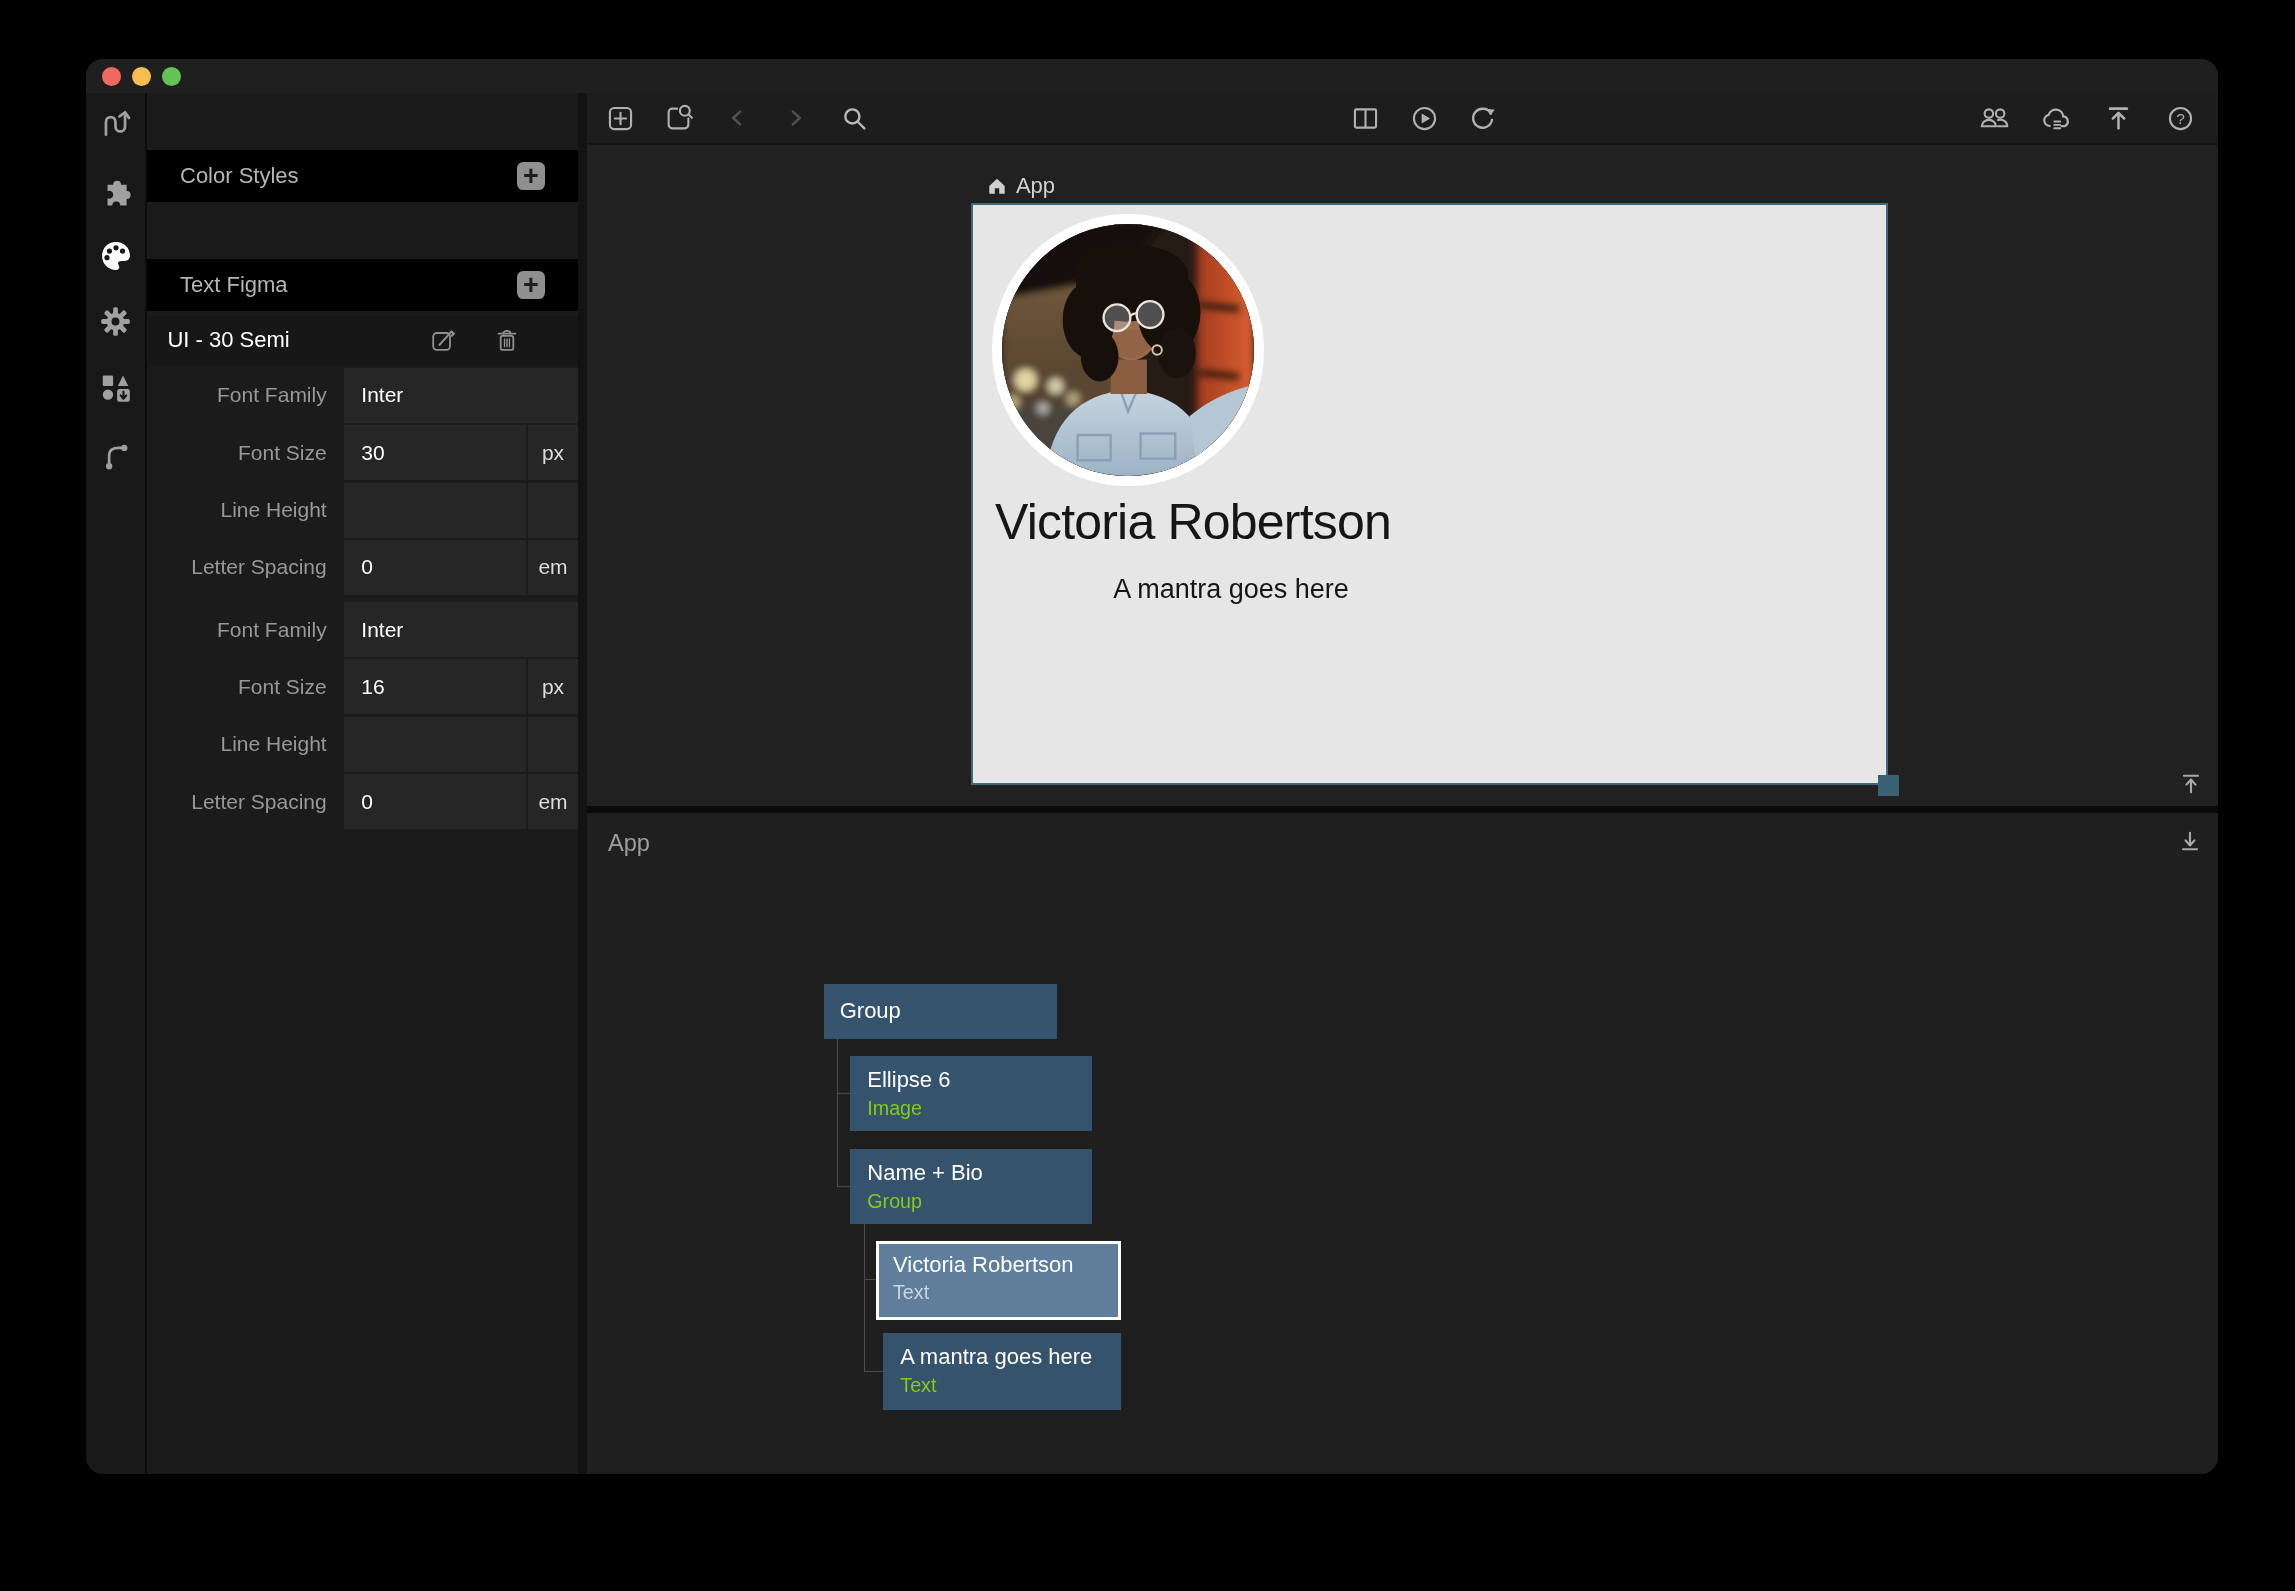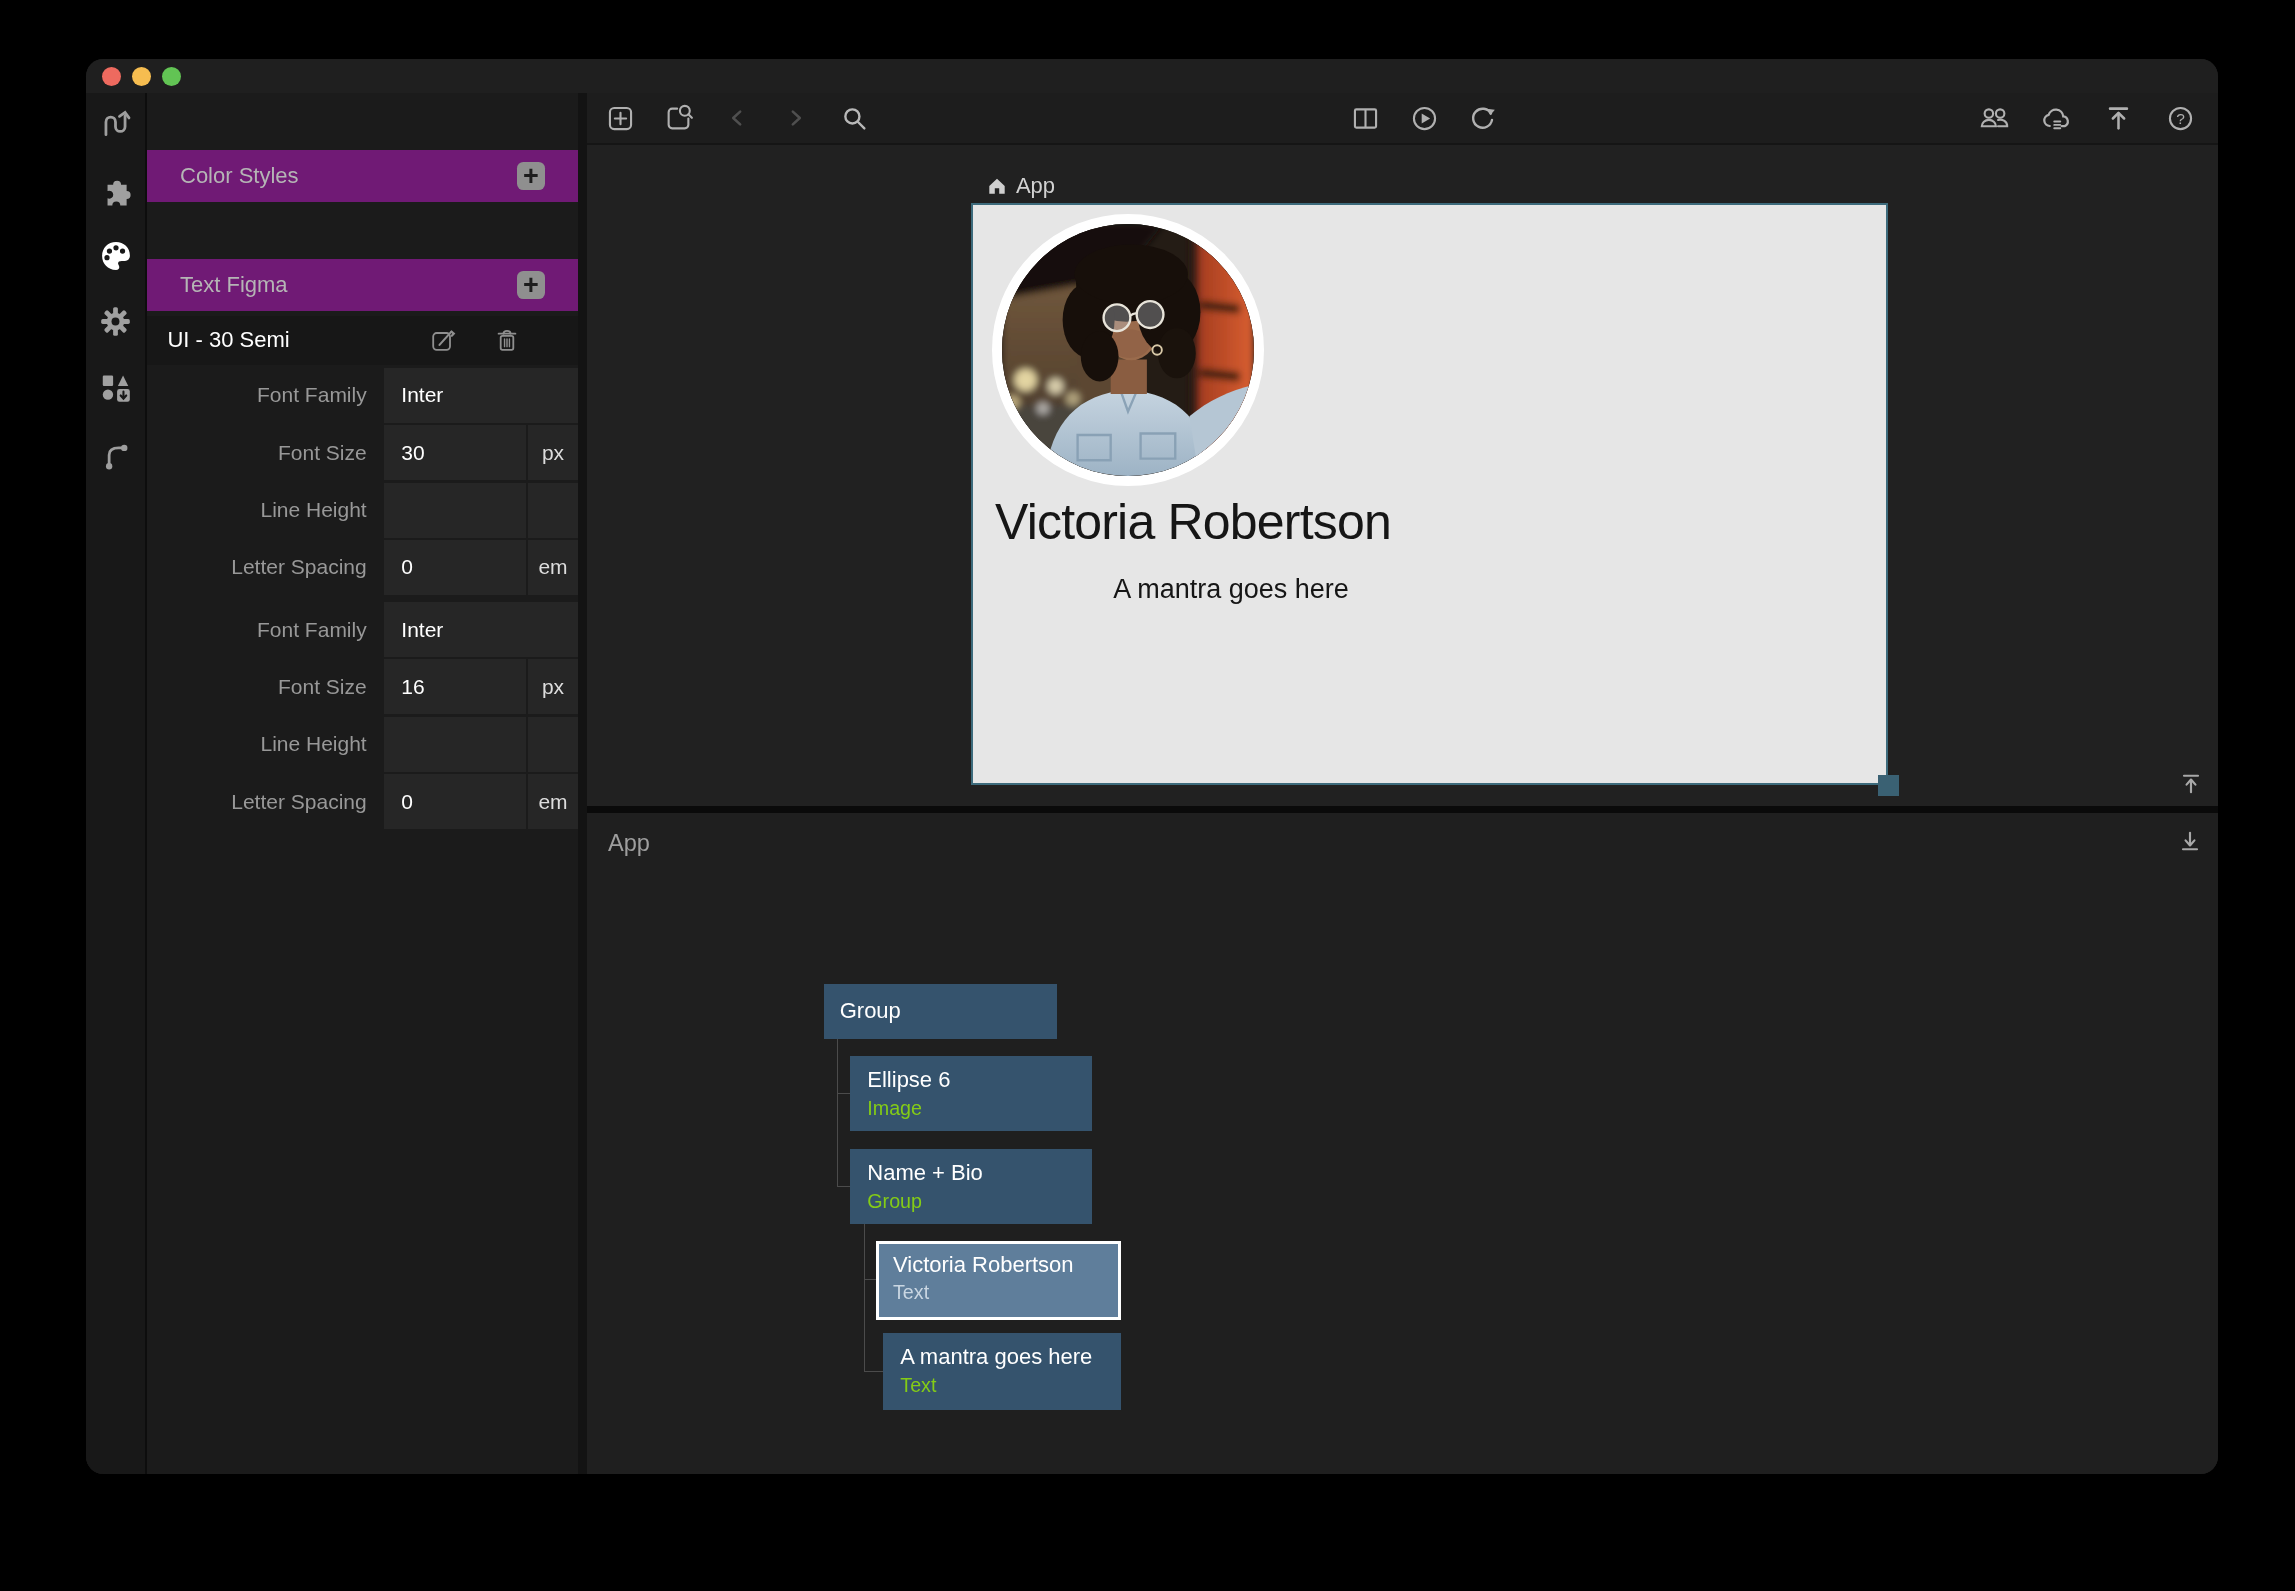--- a/index.html
+++ b/index.html
@@ -18,29 +18,29 @@
   .content { flex:1; display:flex; min-height:0; }
 
   
   .iconstrip { width:61px; flex:none; background:#181818; border-right:2.4px solid #0d0d0d;
                display:flex; flex-direction:column; align-items:center; padding-top:12.6px; gap:30px; }
   .strip-btn { width:36px; height:36px; display:flex; align-items:center; justify-content:center; }
 
   
   .panel { width:440px; flex:none; background:#1b1b1b; border-right:9.4px solid #131313; overflow:hidden; }
   .panel-spacer { height:57px; }
-  .sec-head { height:52px; background:#701a75; display:flex; align-items:center; justify-content:space-between; padding:0 33px; }
+  .sec-head { height:52px; background:#000000; display:flex; align-items:center; justify-content:space-between; padding:0 33px; }
   .sec-head .t { color:#b5b5b5; font-size:22px; }
   .plus-btn { width:28px; height:28px; border-radius:6.3px; background:#8f8f8f; color:#1d1d1d;
               font-size:27px; font-weight:bold; display:flex; align-items:center; justify-content:center; line-height:0; }
   .sec-gap { height:57px; }
   .style-head { height:49px; background:#171717; display:flex; align-items:center; padding:0 57px 0 20.4px; margin-bottom:3.1px;justify-content:center; }
   .style-head .n { color:#fff; font-size:22px; flex:1; }
   .style-head .act { display:flex; gap:36px; }
-  .frow { display:flex; align-items:stretch; height:55px; margin-bottom:2.4px;padding-left:40px; }
+  .frow { display:flex; align-items:stretch; height:55px; margin-bottom:2.4px; }
   .frow .lab { width:197px; flex:none; color:#989898; font-size:21px; display:flex; align-items:center; justify-content:flex-end; padding-right:17.3px; }
   .frow .val { flex:1; background:#262626; color:#fff; font-size:21px; display:flex; align-items:center; padding-left:17.3px; margin-right:2.4px; }
   .frow .unit { width:50px; flex:none; background:#262626; color:#ddd; font-size:21px; display:flex; align-items:center; justify-content:center; }
   .frow .val.nounit { margin-right:0; }
 
   
   .main { flex:1; display:flex; flex-direction:column; min-width:0; }
   .toolbar { height:52px; flex:none; background:#1d1d1d; border-bottom:2.4px solid #151515;
              display:flex; align-items:center; padding:0 20.4px 0 15.7px; }
   .tgroup { display:flex; align-items:center; gap:23.6px; }

